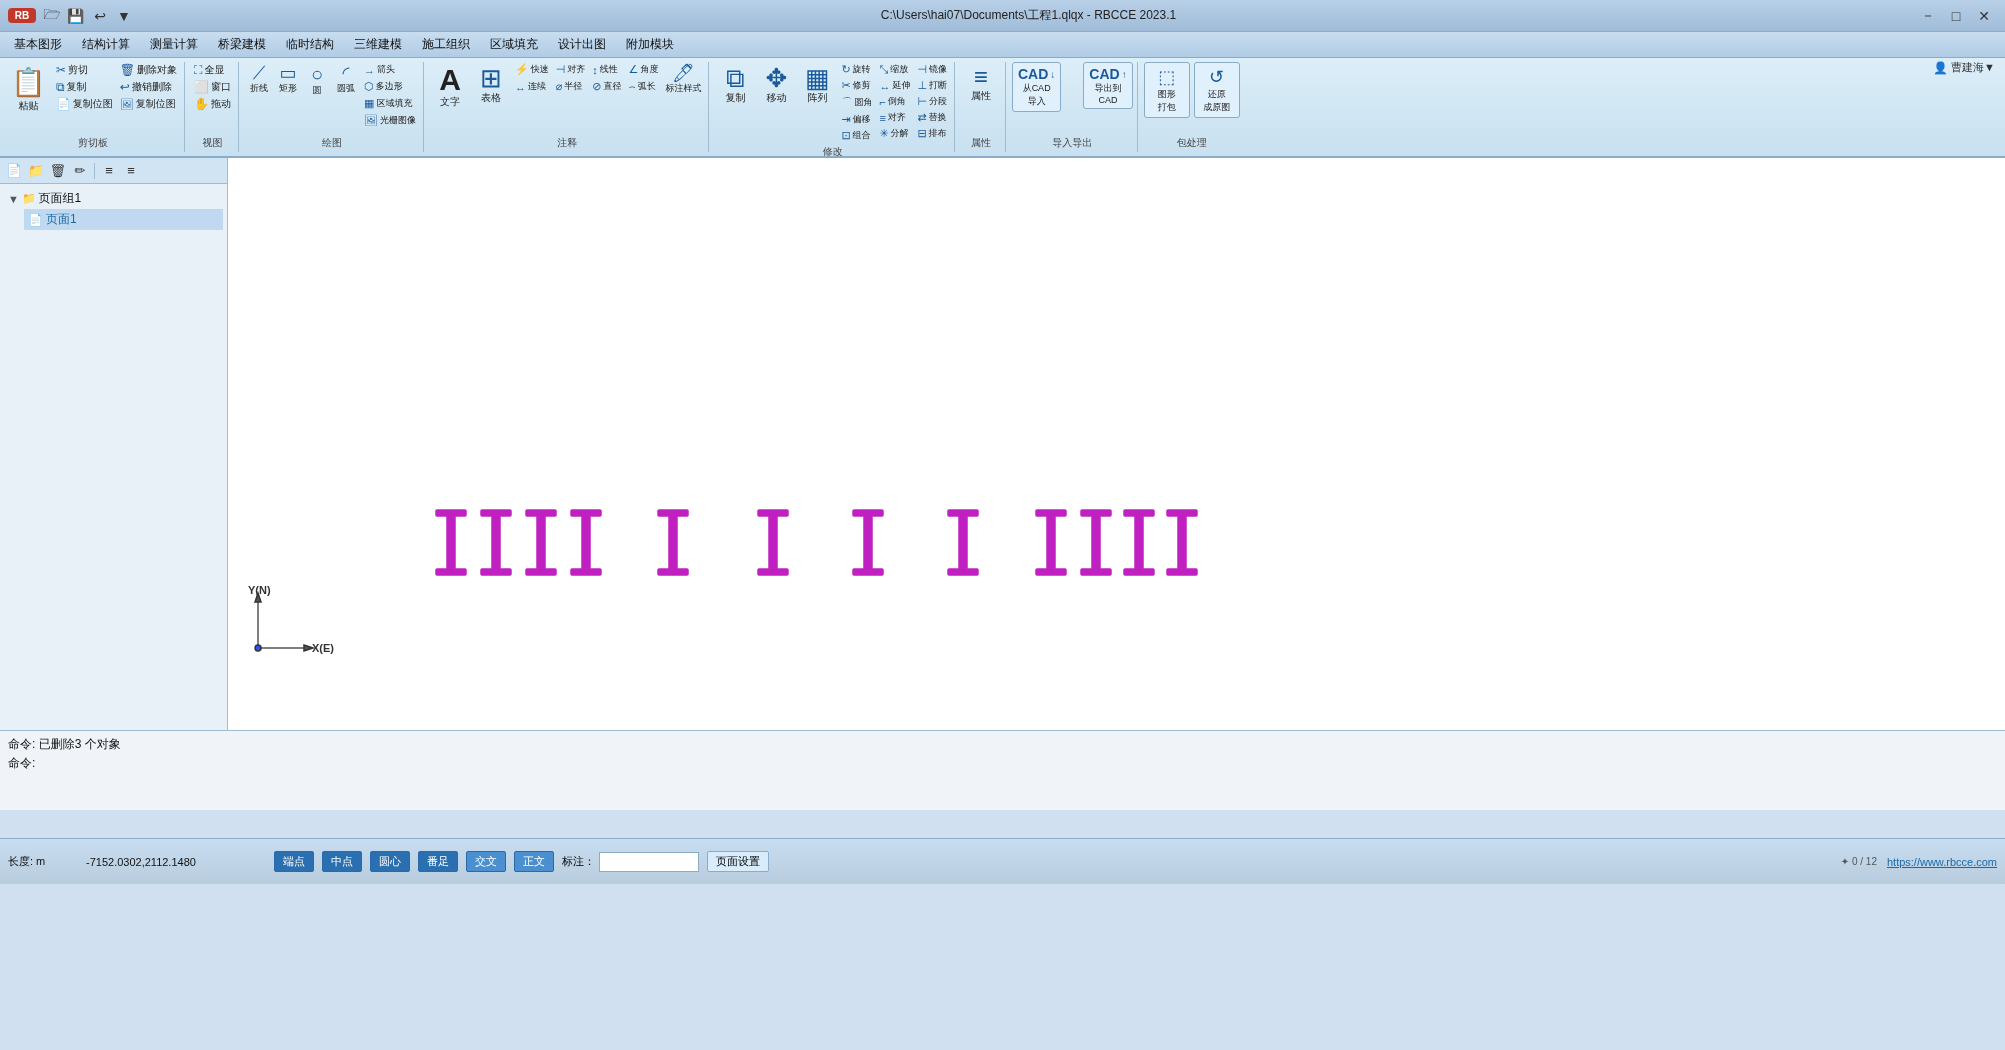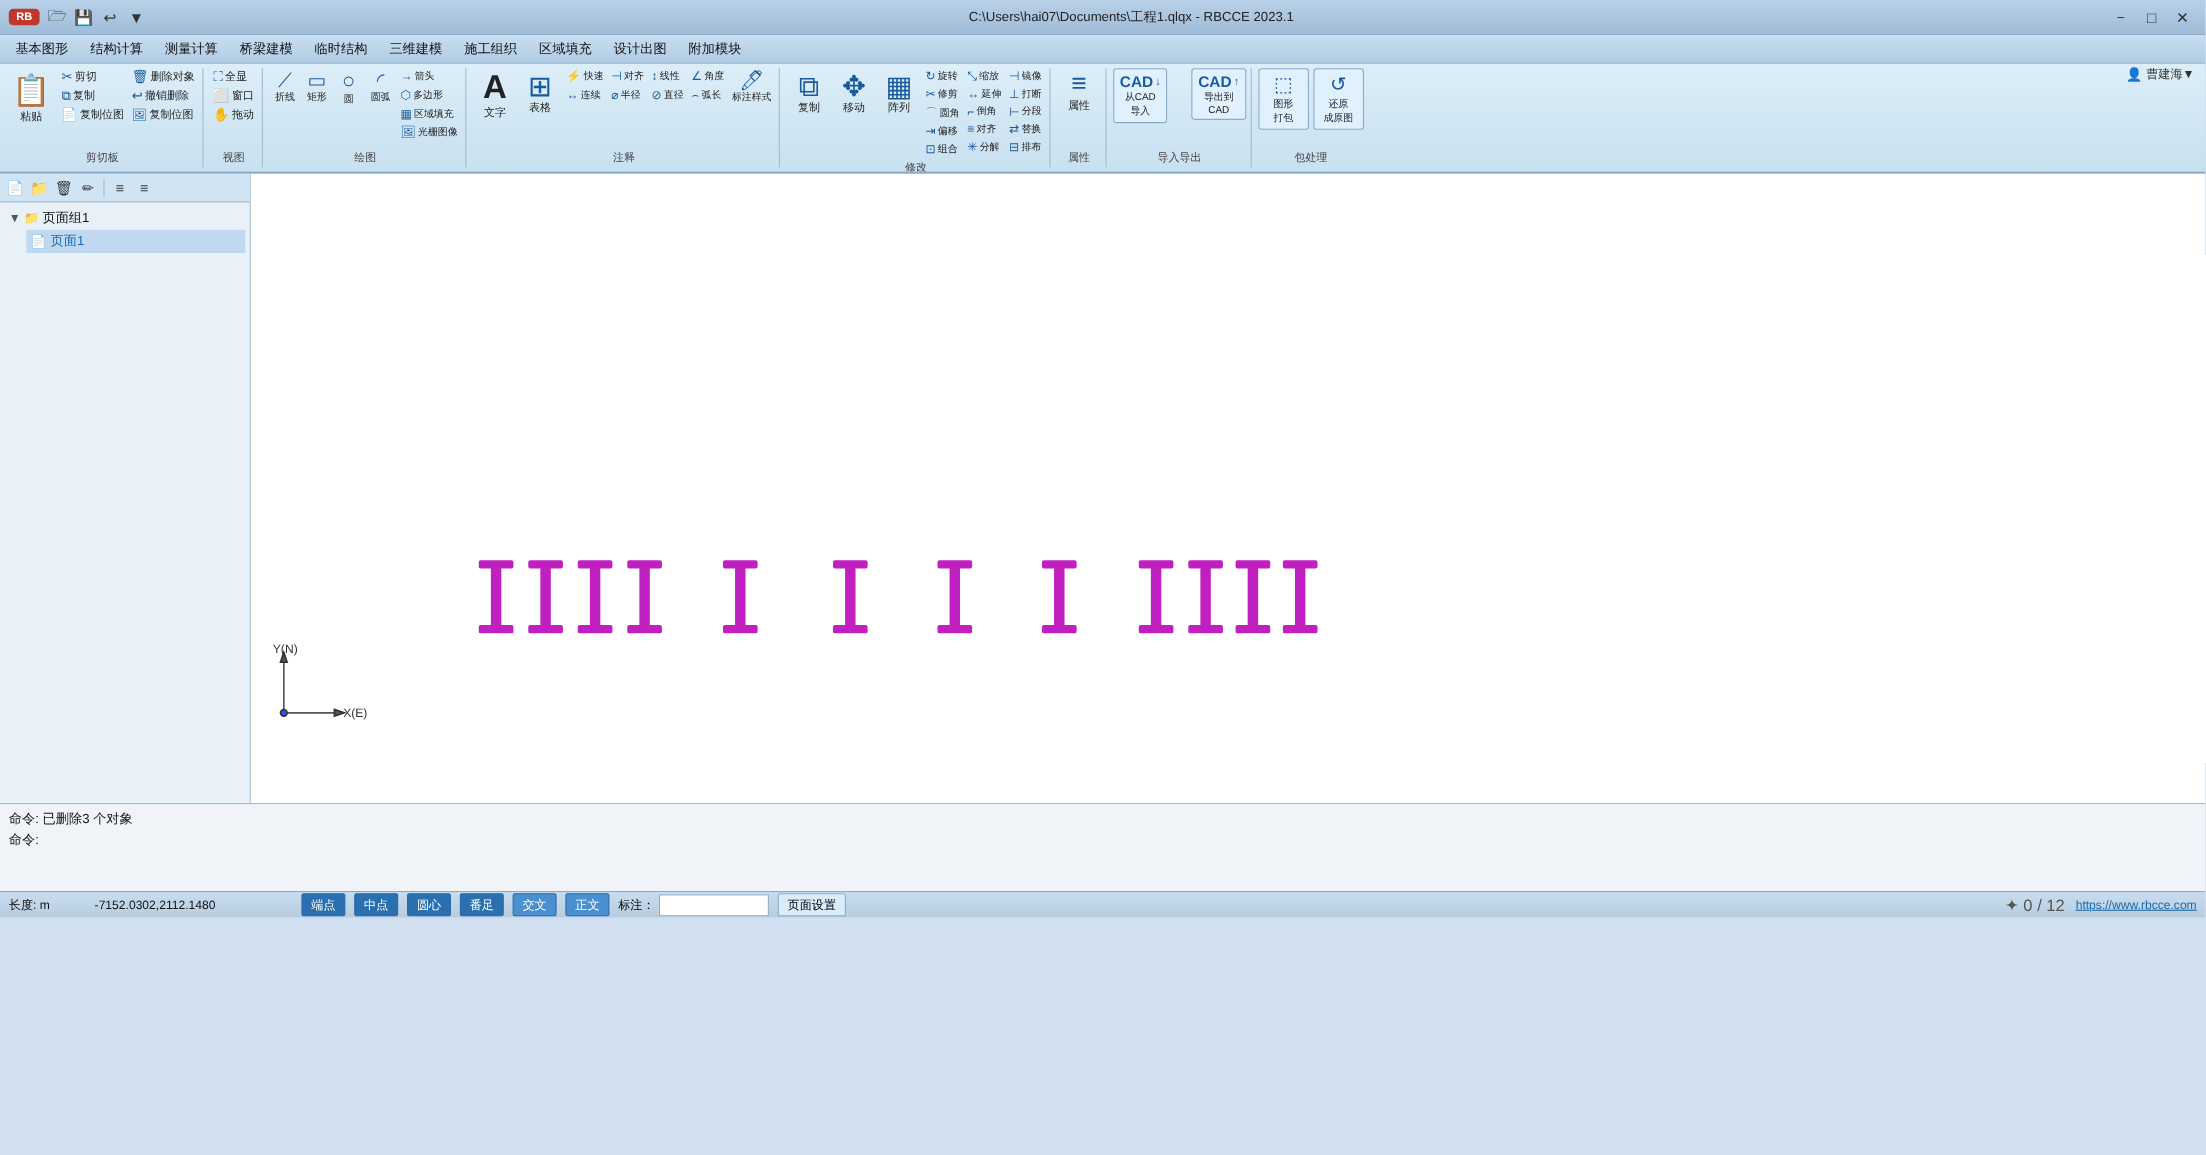--- a/index.html
+++ b/index.html
@@ -266,44 +266,46 @@
     #canvas-area {
       flex: 1;
       background: white;
       position: relative;
       overflow: hidden;
     }
     #drawing-canvas {
       width: 100%;
       height: 100%;
       position: relative;
+      font-weight: bold;
     }
 
     
     #command-area {
       height: 80px;
       background: #f0f4f8;
       border-top: 1px solid #a0bcd0;
       padding: 4px 8px;
       font-size: 12px;
       color: #111;
     }
     .cmd-line { padding: 1px 0; }
     .cmd-prompt { color: #111; }
 
     
     #status-bar {
-      height: 24px;
+      height: 46px;
       background: linear-gradient(180deg, #c8ddf0 0%, #b8ccde 100%);
       border-top: 1px solid #8aacc8;
       display: flex;
       align-items: center;
       padding: 0 8px;
       gap: 8px;
       font-size: 11px;
+      margin-top: 28px;
     }
     #length-display { color: #111; min-width: 70px; }
     #coord-display { color: #111; min-width: 180px; }
     .snap-btn {
       padding: 2px 8px;
       background: #4a90d0;
       color: white;
       border: 1px solid #2a6aaa;
       border-radius: 2px;
       cursor: pointer;
@@ -329,21 +331,21 @@
       padding: 0 3px;
     }
     #page-settings-btn {
       padding: 2px 8px;
       background: #d8ecfc;
       border: 1px solid #8aacc8;
       border-radius: 2px;
       cursor: pointer;
       font-size: 11px;
     }
-    #grid-info { color: #555; font-size: 15px; }
+    #grid-info { color: #555; font-size: 10px; }
     #website-link { color: #1a6aaa; font-size: 11px; text-decoration: underline; cursor: pointer; }
     .cad-import-btn {
       display: flex;
       flex-direction: column;
       align-items: center;
       cursor: pointer;
       padding: 3px 5px;
       border-radius: 3px;
       border: 1px solid #8aacc8;
       background: #e0f0fc;

